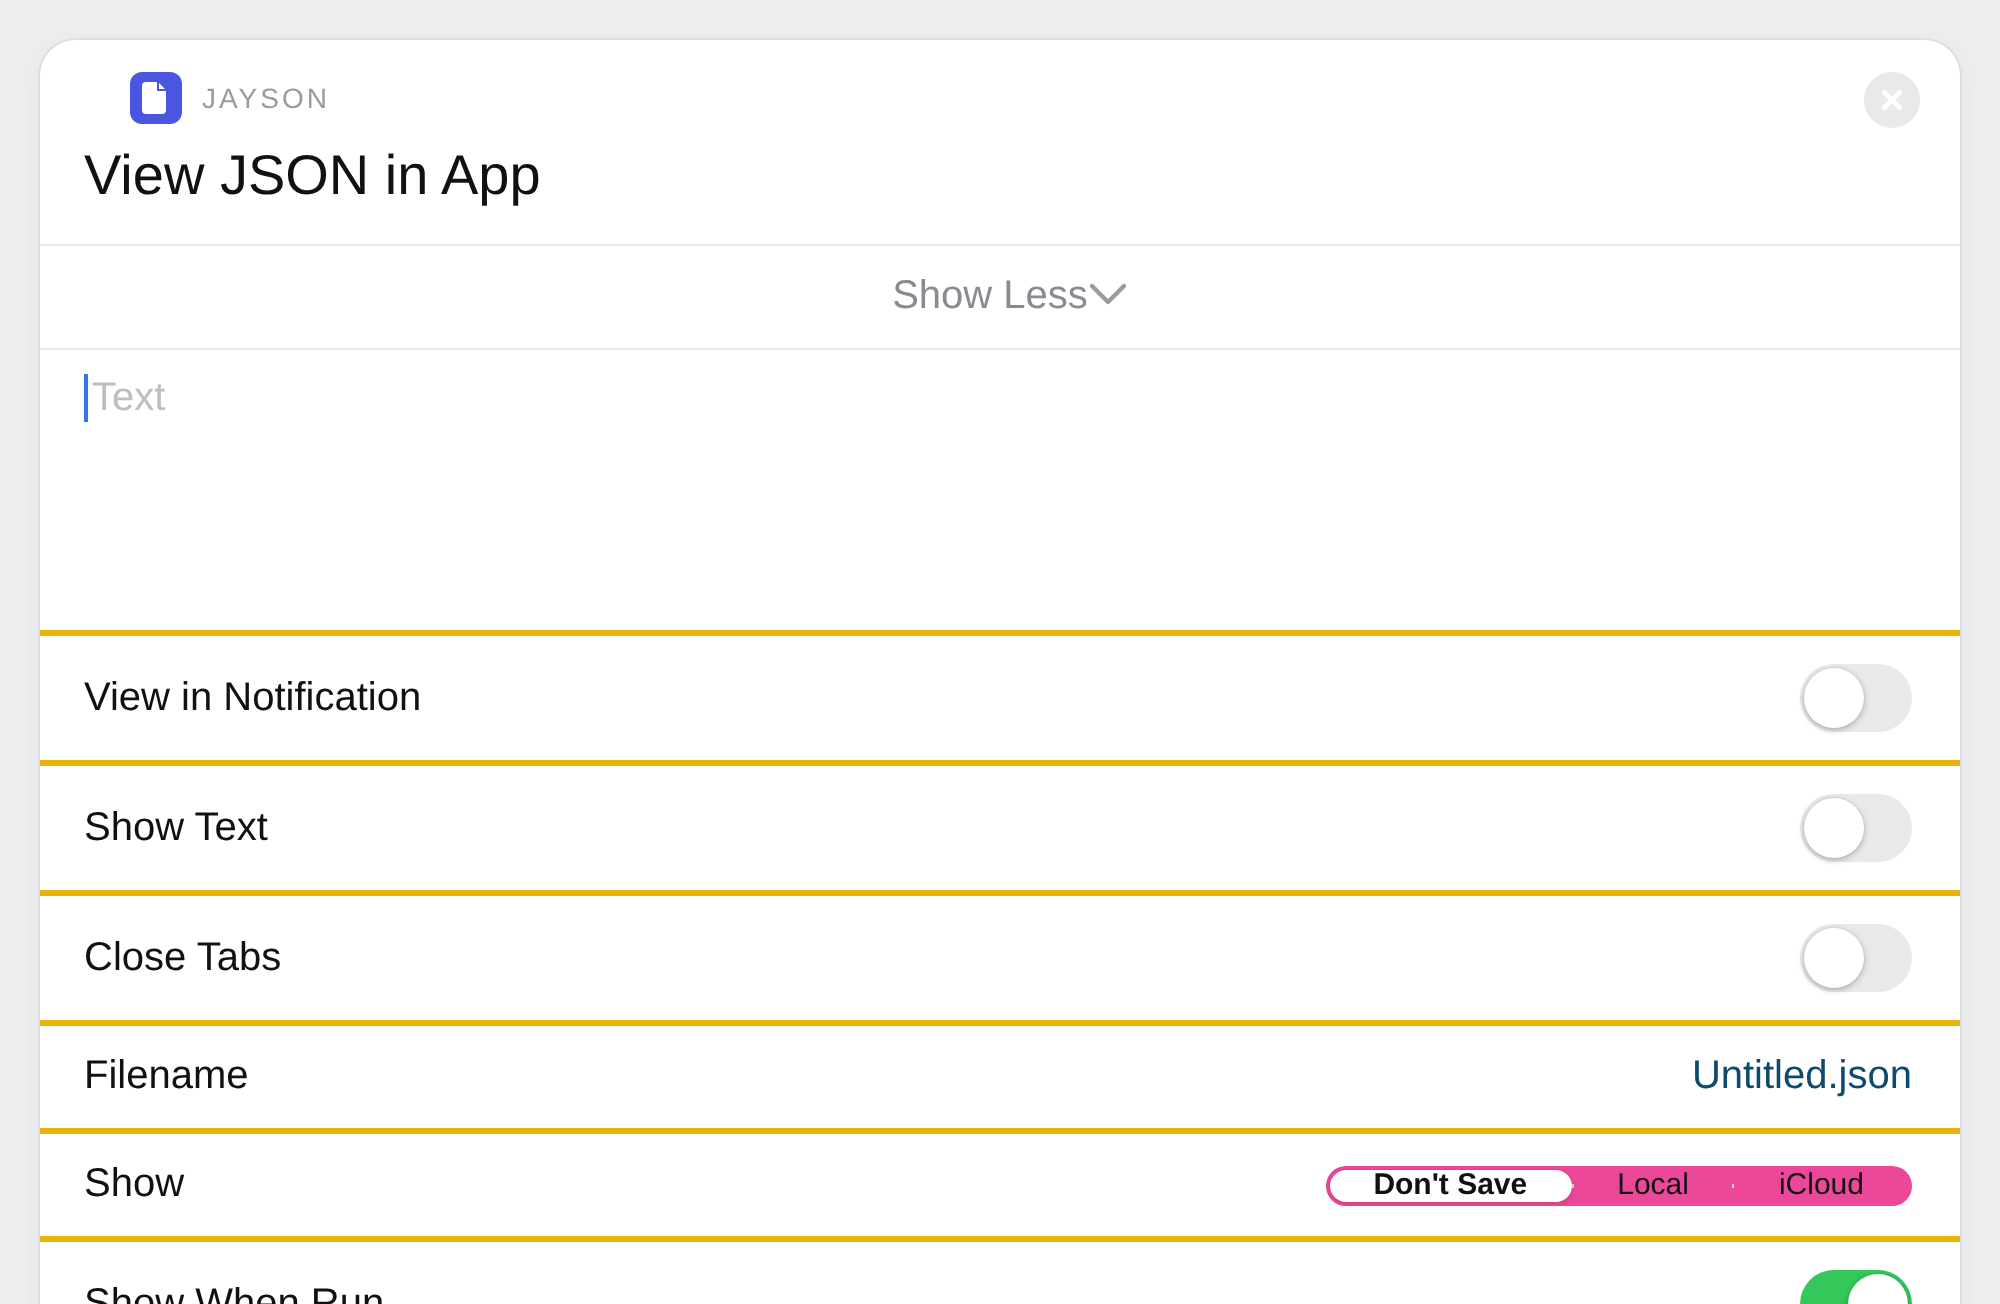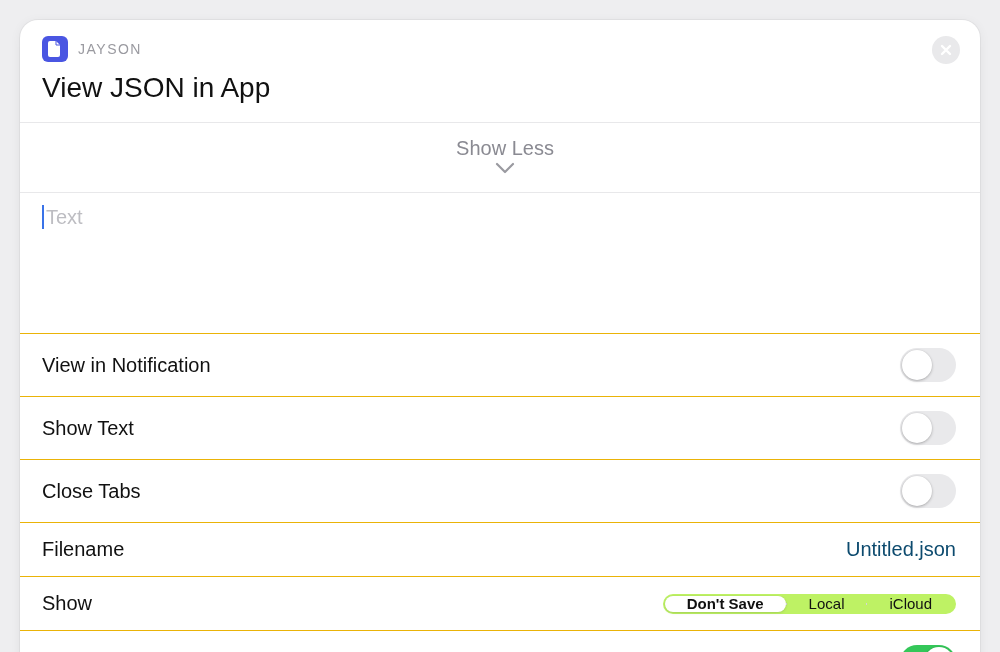--- a/index.html
+++ b/index.html
@@ -19,20 +19,21 @@
   }
   .header {
     padding: 16px 24px 18px 22px;
     position: relative;
   }
   .app-row {
     display: flex;
     align-items: center;
     gap: 10px;
     margin-bottom: 10px;
+    margin-left: 23px;
   }
   .app-icon {
     width: 26px;
     height: 26px;
     background: #4a56e2;
     border-radius: 6px;
     display: flex;
     align-items: center;
     justify-content: center;
   }
@@ -59,24 +60,23 @@
   .close-btn svg { width: 12px; height: 12px; }
   .title {
     font-size: 28px;
     font-weight: 400;
     color: #111;
   }
   .divider { border: none; border-top: 1px solid #e8e8ea; margin: 0; }
   .showless-row {
     display: flex;
     align-items: center;
-    justify-content: flex-start;
+    justify-content: center;
     padding: 14px 24px 14px 34px;
     cursor: pointer;
-    flex-direction: column;
   }
   .showless-label { font-size: 20px; color: #8a8a92; }
   .chevron svg { width: 20px; height: 12px; }
   .text-area {
     padding: 12px 28px 12px 22px;
     min-height: 140px;
   }
   .cursor-bar {
     display: inline-block;
     width: 2px;
@@ -89,21 +89,21 @@
     font-size: 20px;
     color: #bdbdc2;
     display: inline-block;
     vertical-align: middle;
   }
   .row {
     display: flex;
     align-items: center;
     justify-content: space-between;
     padding: 14px 24px 14px 22px;
-    border-top: 1px solid #eab308;
+    border-top: 3px solid #eab308;
     min-height: 54px;
   }
   .row-label {
     font-size: 20px;
     color: #111;
   }
   .row-value {
     font-size: 20px;
     color: #0c4a6e;
   }
@@ -126,21 +126,21 @@
     border-radius: 50%;
     background: #fff;
     box-shadow: 0 1px 3px rgba(0,0,0,0.25), 0 0 0 0.5px rgba(0,0,0,0.04);
     transition: left .15s;
   }
   .toggle.off .knob { left: 2px; }
   .toggle.on  .knob { left: 24px; }
   
   .segmented {
     display: flex;
-    background: #bef264;
+    background: #ec4899;
     border-radius: 10px;
     padding: 2px;
     height: 20px;
     align-items: stretch;
   }
   .segmented .seg {
     padding: 0 22px;
     font-size: 15px;
     font-weight: 500;
     color: #111;

